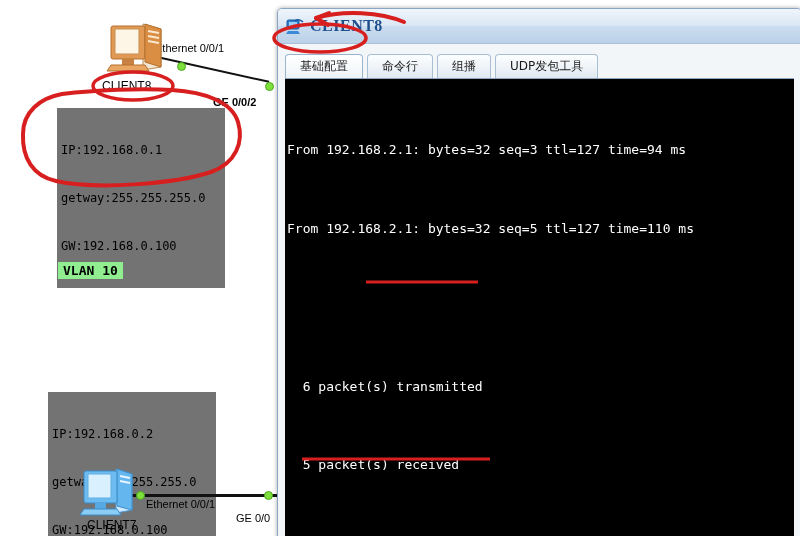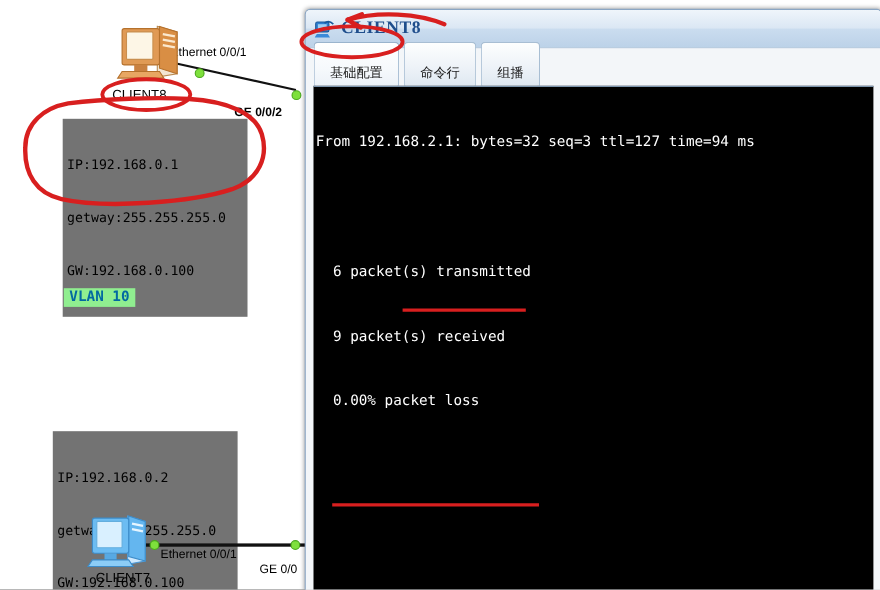--- a/index.html
+++ b/index.html
@@ -18,21 +18,21 @@
             background:#7ee03c;border:1px solid #4aa81c;}
   .port-label{position:absolute;font-family:"Liberation Sans",sans-serif;
               font-size:11px;color:#000;white-space:nowrap;}
   .node-label{position:absolute;font-family:"Liberation Sans",sans-serif;
               font-size:12px;color:#000;white-space:nowrap;}
   .infobox{position:absolute;background:#737373;
            font-family:"DejaVu Sans Mono","Liberation Mono",monospace;
            font-size:12px;color:#000;line-height:16px;padding:2px 4px;white-space:pre;}
   .vlanbox{position:absolute;background:#90ee90;
            font-family:"DejaVu Sans Mono","Liberation Mono",monospace;
-           font-size:13px;font-weight:bold;color:#0369a1;padding:1px 5px;white-space:pre;}
+           font-size:13px;font-weight:bold;color:#000000;padding:1px 5px;white-space:pre;}
   .pc-icon{position:absolute;}
 
   
   .annot{position:absolute;pointer-events:none;}
 
   
   #client-window{
     position:absolute;left:277px;top:8px;width:523px;height:528px;
     background:#f0f4f8;
     border:1px solid #8ba6c4;
@@ -51,40 +51,40 @@
     font-size:16px;font-weight:bold;color:#1f4e8c;letter-spacing:.5px;
   }
   #win-body{background:#f3f6f9;padding:8px 7px 0 7px;height:calc(100% - 34px);box-sizing:border-box;}
   #tabstrip{display:flex;gap:4px;align-items:flex-end;height:26px;}
   .tab{
     font-family:"DejaVu Sans","Liberation Sans",sans-serif;
     font-size:12px;color:#1a1a1a;
     background:linear-gradient(to bottom,#fdfefe 0%,#eef3f8 55%,#dfe8f1 100%);
     border:1px solid #a8bed3;border-bottom:none;
     border-radius:4px 4px 0 0;
-    padding:20px 14px 5px 14px;
+    padding:4px 14px 5px 14px;
     white-space:nowrap;line-height:14px;
   }
   .tab.active{
     background:linear-gradient(to bottom,#ffffff 0%,#f6f9fc 60%,#ecf2f8 100%);
     border-color:#9ab4cd;
   }
   #terminal{
     background:#000;color:#ffffff;
     font-family:"DejaVu Sans Mono","Liberation Mono",monospace;
     font-size:13px;line-height:19.6px;
     padding:2px 0 0 2px;
     height:calc(100% - 26px);
     box-sizing:border-box;
     white-space:pre;
     overflow:hidden;
     border-top:1px solid #8aa6c0;
     position:relative;
   }
-  .tline{display:block;height:19.6px;}
+  .tline{display:block;height:19.6px;margin-top:20px;}
 </style>
 </head>
 <body>
 
 <div id="root">
 
   <div id="topology">
 
     <div class="link-line" style="left:148px;top:54px;width:124px;transform:rotate(12.5deg);"></div>
     <div class="port-dot" style="left:177px;top:62px;"></div>
@@ -153,27 +153,29 @@
         </svg>
       </span>
       <span class="wtitle">CLIENT8</span>
     </div>
 
     <div id="win-body">
       <div id="tabstrip">
         <div class="tab active">基础配置</div>
         <div class="tab">命令行</div>
         <div class="tab">组播</div>
+        <div class="tab">UDP发包工具</div>
       </div>
 
       <div id="terminal">
         <span class="tline">From 192.168.2.1: bytes=32 seq=3 ttl=127 time=94 ms</span>
+        <span class="tline">From 192.168.2.1: bytes=32 seq=5 ttl=127 time=110 ms</span>
         <span class="tline"></span>
         <span class="tline">  6 packet(s) transmitted</span>
-        <span class="tline">  9 packet(s) received</span>
+        <span class="tline">  5 packet(s) received</span>
         <span class="tline">  0.00% packet loss</span>
         
         
         
         
         
         
         
         
         

